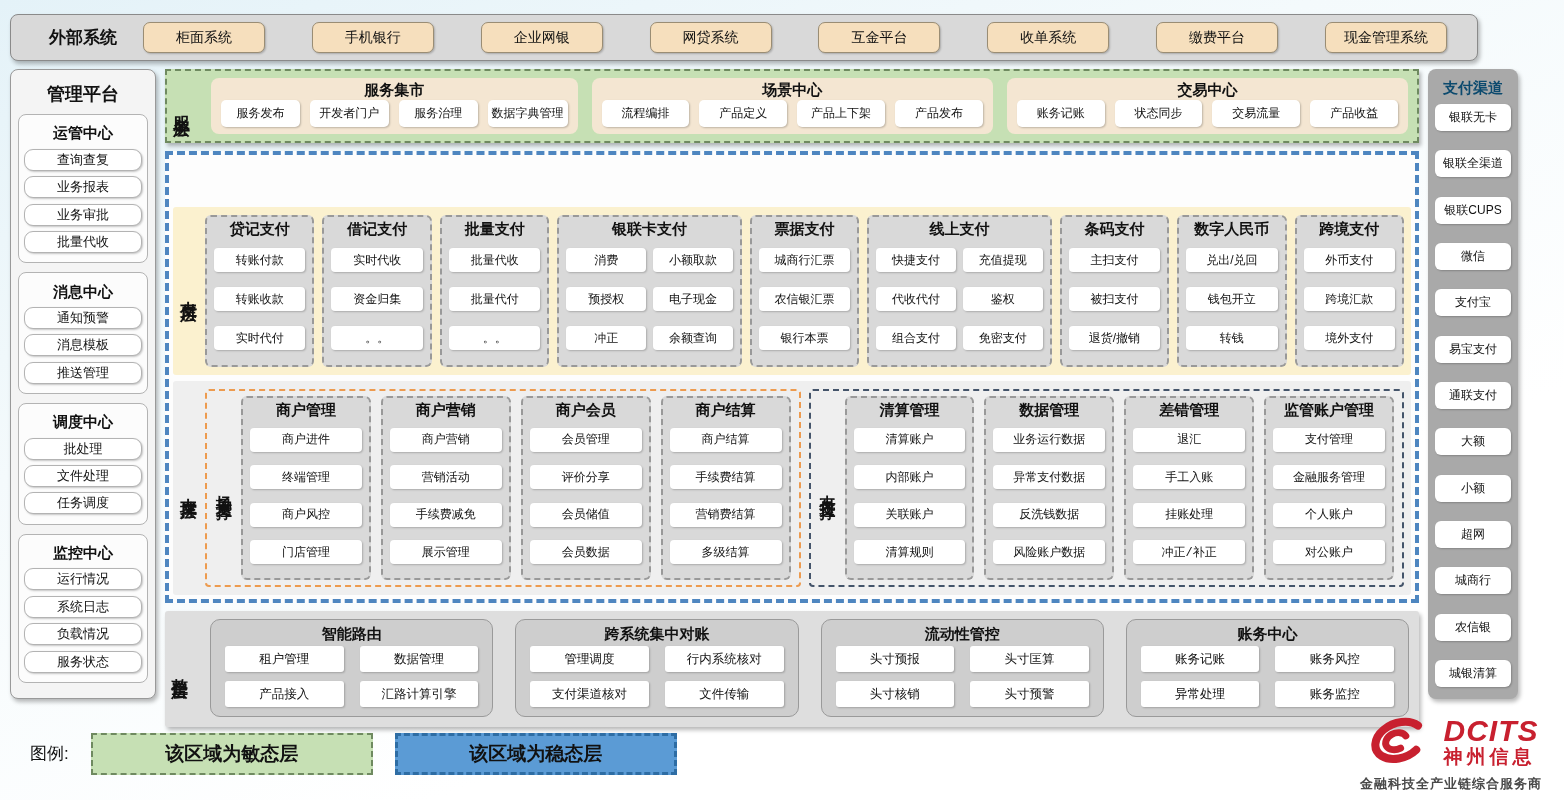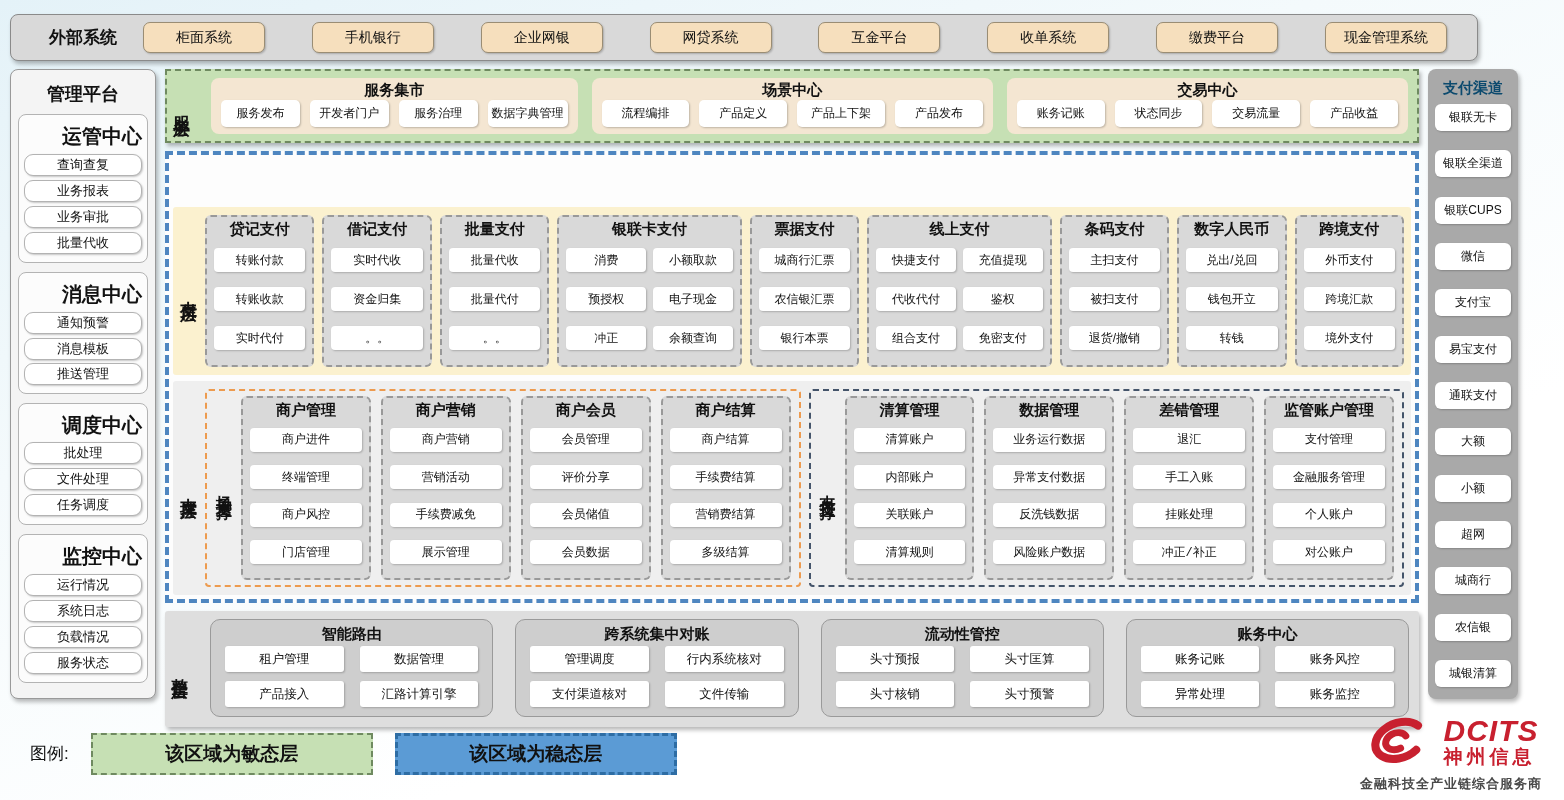--- a/index.html
+++ b/index.html
@@ -23,21 +23,21 @@
 
   
   .middle { margin:8px 46px 0 10px; height:630px; display:flex; gap:9px; }
 
   .left-sidebar { width:146px; background:#f4f4f4; border:1px solid #999; border-radius:8px;
                   padding:6px 7px; display:flex; flex-direction:column; }
   .ls-title { text-align:center; font-weight:bold; font-size:18px; margin:6px 0 8px; }
   .ls-group { background:#fcfcfc; border:1px solid #b3b3b3; border-radius:8px;
               padding:4px 5px; margin-bottom:9px; display:flex; flex-direction:column;
               justify-content:space-evenly; }
-  .ls-group-title { text-align:right; font-weight:bold; font-size:20px; }
+  .ls-group-title { text-align:center; font-weight:bold; font-size:15px; }
   .ls-btn { height:22px; border:1px solid #b3b3b3; border-radius:9px; font-size:13px; }
 
   .main-col { flex:1; display:flex; flex-direction:column; min-width:0; }
 
   .v-label { writing-mode:vertical-lr; text-orientation:upright; font-weight:bold;
              font-size:17px; display:flex; align-items:center; justify-content:center;
              letter-spacing:3px; line-height:1; flex:0 0 auto; }
 
   
   .service-layer { height:88px; background:#c6e0b4; border:2px dashed #6f8a60;

